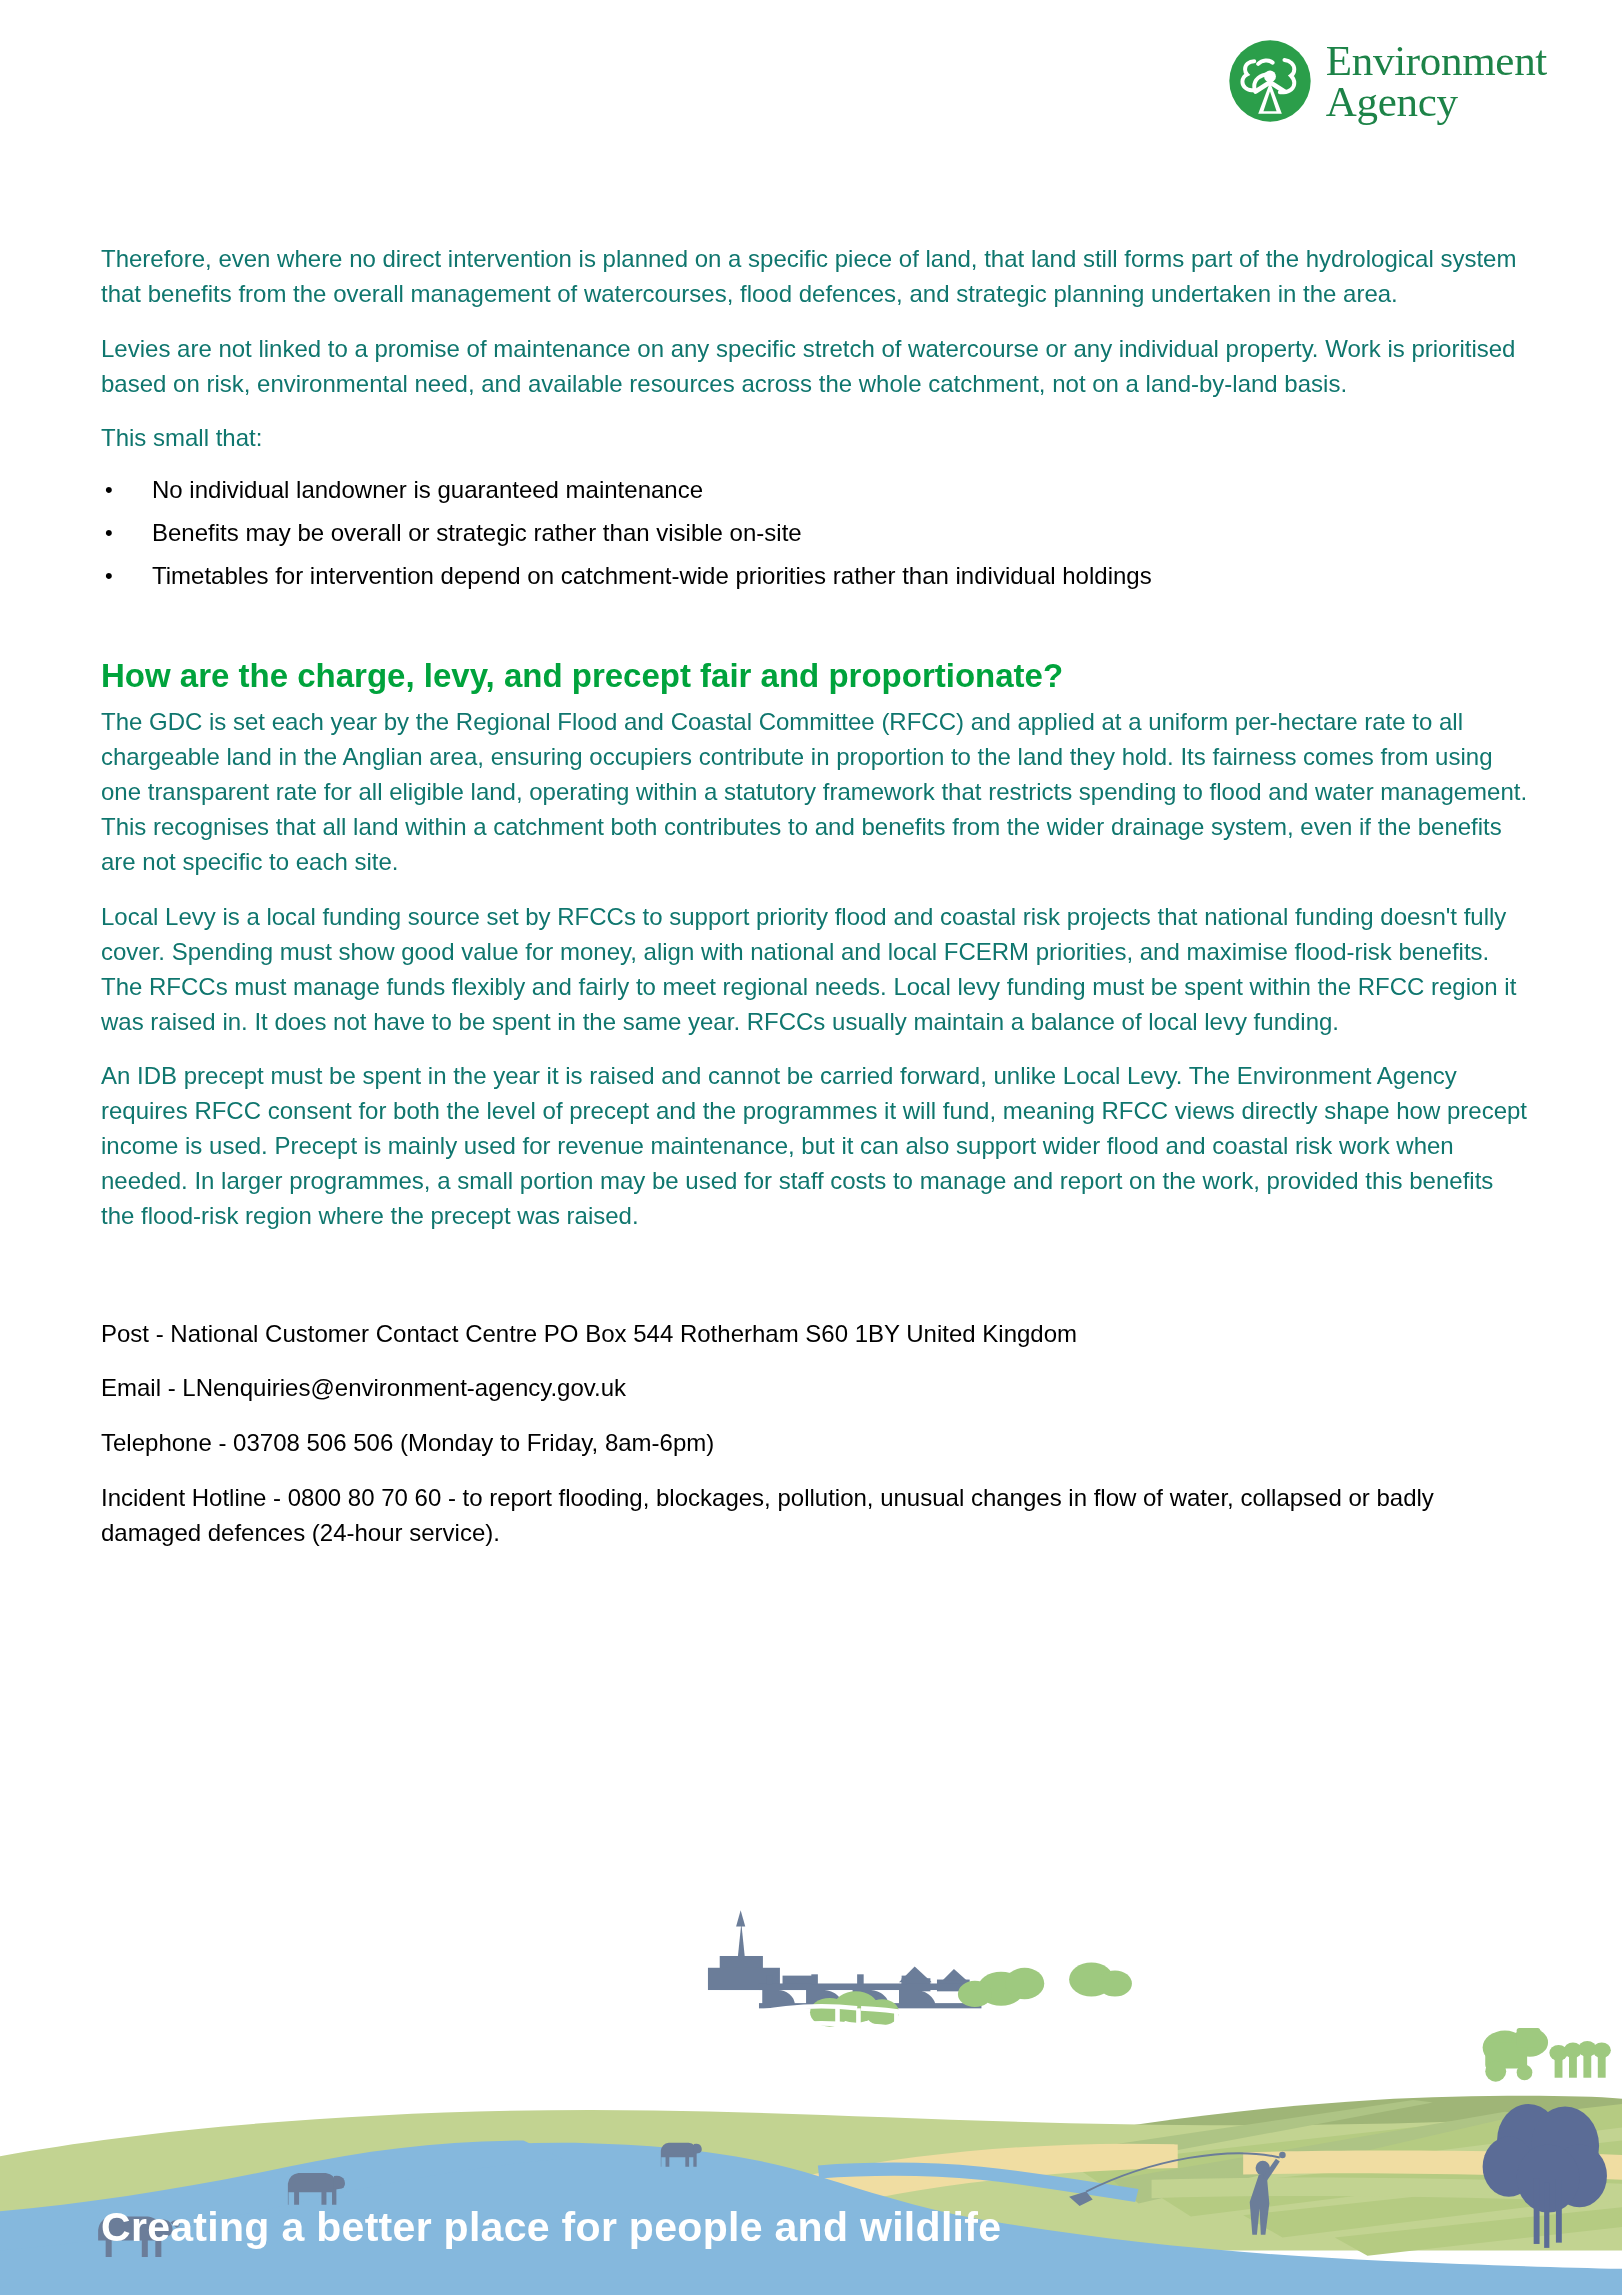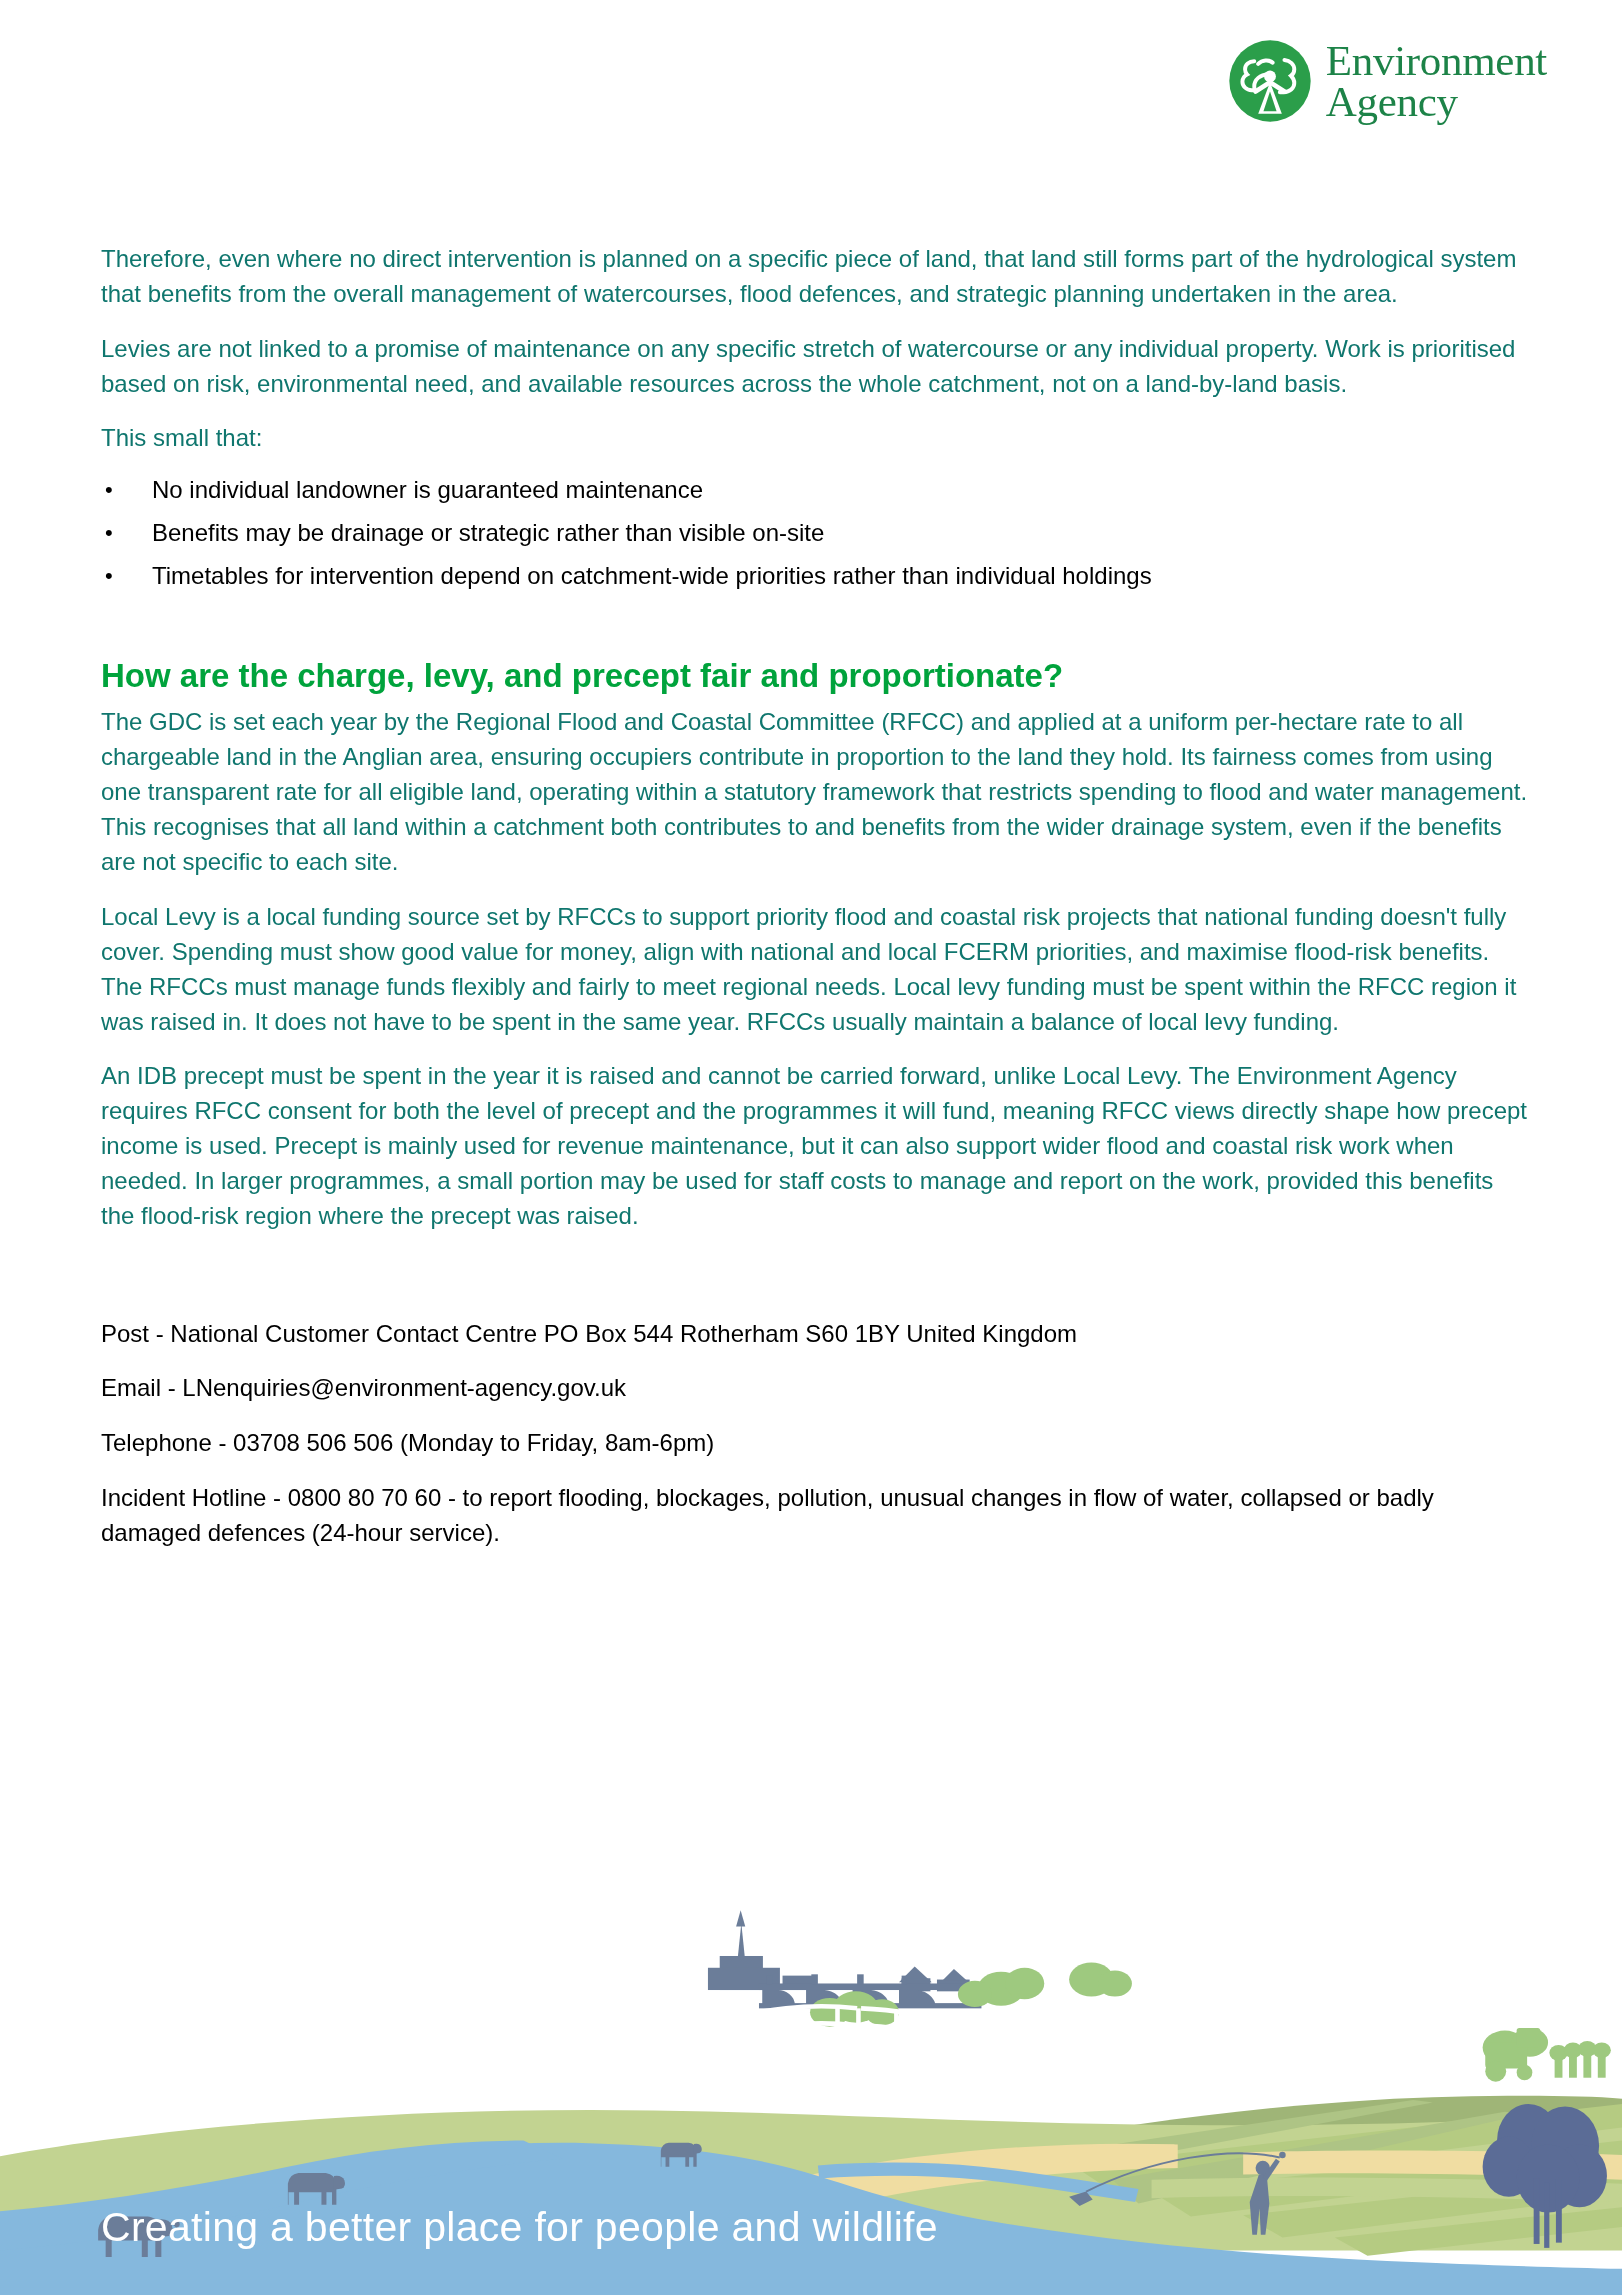--- a/index.html
+++ b/index.html
@@ -87,20 +87,21 @@
   .footer svg { display:block; width:1622px; height:411px; }
   .strapline {
     position:absolute;
     left:101px;
     bottom:44px;
     color:#ffffff;
     font-size:41px;
     line-height:47px;
     letter-spacing:0.3px;
     white-space:nowrap;
+    font-weight:bold;
   }
 </style>
 </head>
 <body>
 
 <div class="header">
   <div class="logo">
     <span class="logo-mark">
       <svg viewBox="0 0 128 128" width="84" height="84" aria-hidden="true">
         <circle cx="64" cy="64" r="62" fill="#2b9e4a"></circle>
@@ -123,21 +124,21 @@
 <div class="content">
 
   <p class="body">Therefore, even where no direct intervention is planned on a specific piece of land, that land still forms part of the hydrological system that benefits from the overall management of watercourses, flood defences, and strategic planning undertaken in the area.</p>
 
   <p class="body">Levies are not linked to a promise of maintenance on any specific stretch of watercourse or any individual property. Work is prioritised based on risk, environmental need, and available resources across the whole catchment, not on a land-by-land basis.</p>
 
   <p class="body tight">This small that:</p>
 
   <ul class="bullets">
     <li>No individual landowner is guaranteed maintenance</li>
-    <li>Benefits may be drainage or strategic rather than visible on-site</li>
+    <li>Benefits may be overall or strategic rather than visible on-site</li>
     <li>Timetables for intervention depend on catchment-wide priorities rather than individual holdings</li>
   </ul>
 
   <div class="gap-before-heading"></div>
 
   <h2 class="section">How are the charge, levy, and precept fair and proportionate?</h2>
 
   <p class="body">The GDC is set each year by the Regional Flood and Coastal Committee (RFCC) and applied at a uniform per-hectare rate to all chargeable land in the Anglian area, ensuring occupiers contribute in proportion to the land they hold. Its fairness comes from using one transparent rate for all eligible land, operating within a statutory framework that restricts spending to flood and water management. This recognises that all land within a catchment both contributes to and benefits from the wider drainage system, even if the benefits are not specific to each site.</p>
 
   <p class="body">Local Levy is a local funding source set by RFCCs to support priority flood and coastal risk projects that national funding doesn't fully cover. Spending must show good value for money, align with national and local FCERM priorities, and maximise flood-risk benefits. The RFCCs must manage funds flexibly and fairly to meet regional needs. Local levy funding must be spent within the RFCC region it was raised in. It does not have to be spent in the same year. RFCCs usually maintain a balance of local levy funding.</p>

